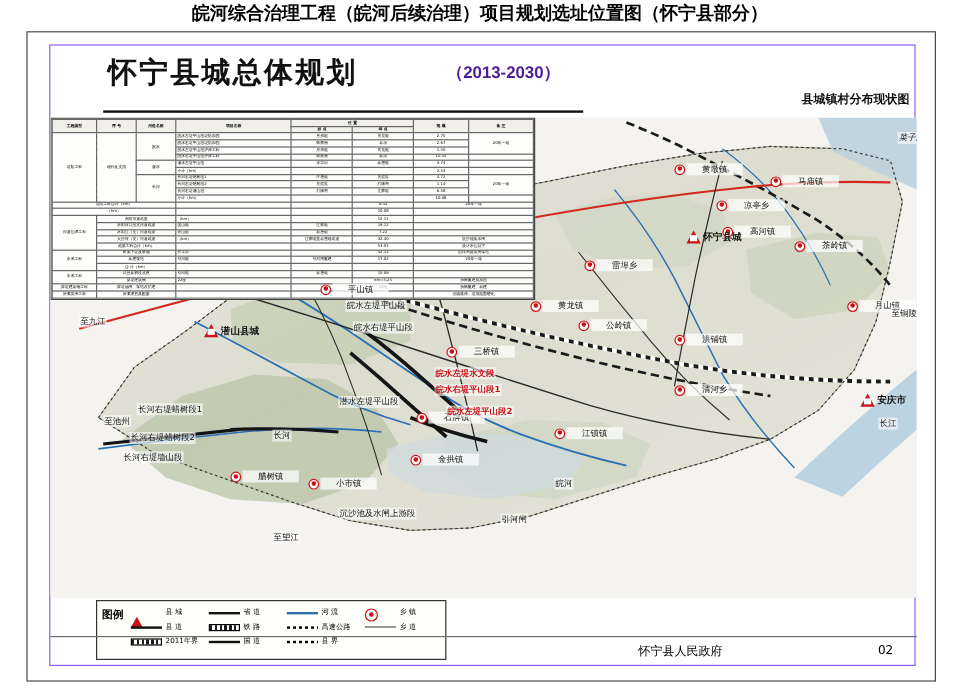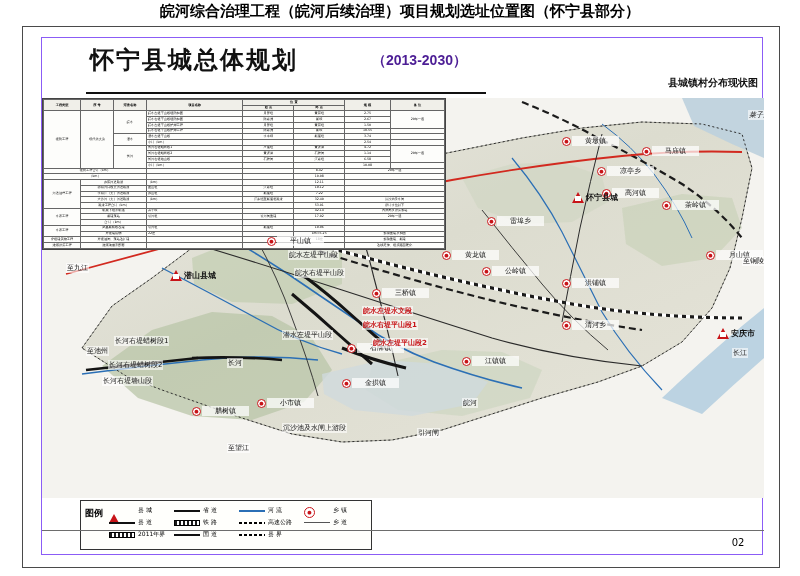--- a/index.html
+++ b/index.html
@@ -644,21 +644,21 @@
             <span class="lbl">江镇镇</span>
           </div>
           <div class="town" style="left: 300px; top: 280px;">
             <span class="marker">●</span>
             <span class="lbl">金拱镇</span>
           </div>
           <div class="town" style="left: 215px; top: 300px;">
             <span class="marker">●</span>
             <span class="lbl">小市镇</span>
           </div>
-          <div class="town" style="left: 150px; top: 308px;">
+          <div class="town" style="left: 150px; top: 294px;">
             <span class="marker">●</span>
             <span class="lbl">腊树镇</span>
           </div>
           <div class="town" style="left: 225px; top: 138px;">
             <span class="marker">●</span>
             <span class="lbl">平山镇</span>
           </div>
           <div class="city" style="left: 128px; top: 140px; justify-content: space-between;">
             <span class="tri"></span>
             <span>潜山县城</span>
@@ -757,17 +757,18 @@
           <div class="lg-item">
             <span class="lg-sym">
               <span class="dashy"></span>
             </span>
             <span>县 界</span>
           </div>
         </div>
     </div>
 
     <div class="footer">
+      <div class="cell f-org">怀宁县人民政府</div>
       <div class="cell f-page">02</div>
     </div>
 
   </div>
 </div>
 
 </body></html>

